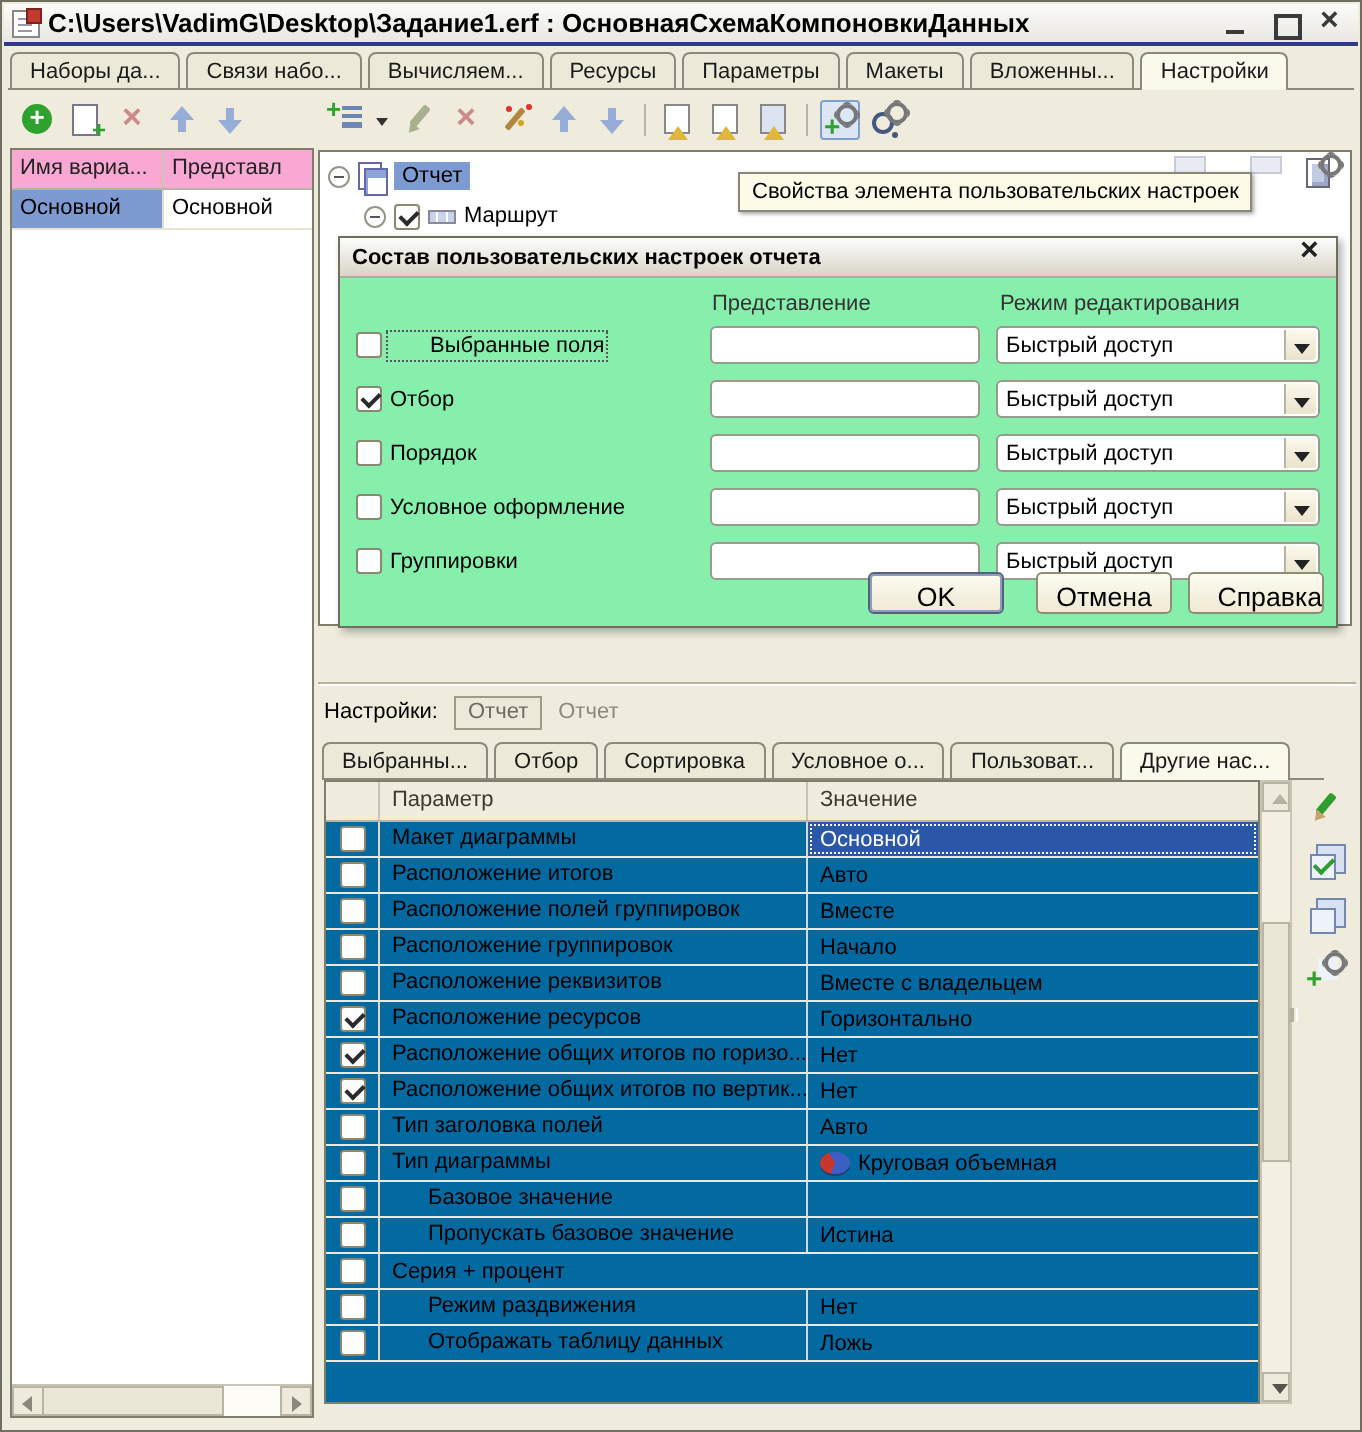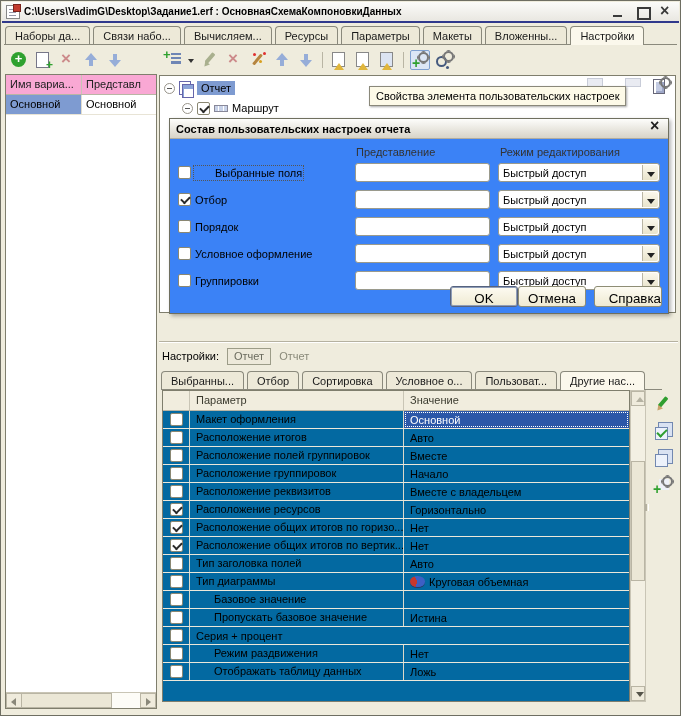--- a/index.html
+++ b/index.html
@@ -4,21 +4,21 @@
 <style>
   * { margin:0; padding:0; box-sizing:border-box; }
   html,body { width:681px; height:716px; overflow:hidden; }
   body { font-family:"Liberation Sans", sans-serif; font-size:11px; color:#000; background:#EFECDD; }
 
   #window { position:absolute; inset:0; width:681px; height:716px; border:1px solid #6E6E62; background:#EFECDD; }
 
   
   .titlebar { position:absolute; left:1px; top:1px; right:1px; height:19px;
     background:linear-gradient(#FBFBF9,#E9E7E1); display:flex; align-items:center; padding:0 4px; }
-  .titlebar .title-text { font-weight:bold; font-size:10px; margin-left:4px; white-space:nowrap; overflow:hidden; flex:1; }
+  .titlebar .title-text { font-weight:bold; font-size:13px; margin-left:4px; white-space:nowrap; overflow:hidden; flex:1; }
   .title-underline { position:absolute; left:1px; right:1px; top:20px; height:2px; background:#30398C; }
   .win-controls { display:flex; align-items:center; gap:10px; margin-right:2px; }
   .win-btn { width:14px; height:12px; position:relative; cursor:default; }
   .minimize-icon::before { content:""; position:absolute; left:2px; bottom:1px; width:9px; height:2px; background:#3A3A3A; }
   .maximize-icon::before { content:""; position:absolute; left:2px; top:1px; width:10px; height:9px; border:2px solid #3A3A3A; }
   .close-icon::before { content:"×"; position:absolute; left:1px; top:-4px; font-size:16px; font-weight:bold; color:#3A3A3A; }
   .report-icon { width:14px; height:14px; position:relative; background:#FFF; border:1px solid #888; }
   .report-icon::after { content:""; position:absolute; right:-2px; top:-2px; width:6px; height:6px; background:#C23B2E; border:1px solid #7A241C; }
   .report-icon::before { content:""; position:absolute; left:2px; top:3px; width:7px; height:1px; background:#99A; box-shadow:0 3px 0 #99A, 0 6px 0 #99A; }
 
@@ -108,21 +108,21 @@
 
   
   .chk { width:13px; height:13px; background:#FFF; border:1px solid #8A8772; border-radius:2px; position:relative; display:inline-block; flex:0 0 13px; }
   .chk.checked::after { content:""; position:absolute; left:2px; top:2px; width:7px; height:4px; border-left:2px solid #2A2A2A; border-bottom:2px solid #2A2A2A; transform:rotate(-45deg); }
 
   
   .tooltip { position:absolute; left:210px; top:38px; height:20px; z-index:40; background:#FDFAE8; border:1px solid #8A887A;
     padding:3px 6px; white-space:nowrap; box-shadow:1px 1px 2px rgba(0,0,0,.35); }
 
   
-  .dialog { position:absolute; left:10px; top:70px; width:500px; height:196px; z-index:20; background:#3b82f6;
+  .dialog { position:absolute; left:10px; top:70px; width:500px; height:196px; z-index:20; background:#86efac;
     border:1px solid #6F6F5F; box-shadow:2px 2px 4px rgba(0,0,0,.3); }
   .dlg-title { height:20px; background:linear-gradient(#FDFDFB,#D8D4C8); border-bottom:1px solid #B0ACA0; display:flex; align-items:center; padding:0 6px; }
   .dlg-title-text { font-weight:bold; flex:1; }
   .dlg-close { width:14px; height:14px; position:relative; }
   .dlg-close::before { content:"×"; position:absolute; left:2px; top:-5px; font-size:16px; font-weight:bold; color:#222; }
   .dlg-colhead { position:absolute; top:27px; color:#333; }
   .dlg-row { position:absolute; left:0; width:100%; height:20px; }
   .dlg-row .chk { position:absolute; left:8px; top:3px; }
   .dlg-row .dlg-label { position:absolute; left:25px; top:4px; white-space:nowrap; }
   .dlg-label.focusbox { outline:1px dotted #555; outline-offset:1px;padding-left:20px; }
@@ -312,21 +312,21 @@
             <span class="dlg-label">Группировки</span>
             <input class="dlg-input" style="">
             <span class="dlg-select">
               <span class="sel-text">Быстрый доступ</span>
               <span class="sel-btn"></span>
             </span>
           </div>
         </div>
 
       <div class="dlg-buttons">
-        <button class="btn default" style="left:280px; width:68px;">OK</button>
+        <button class="btn default" style="left:264px; width:68px;">OK</button>
         <button class="btn" style="left:348px; width:68px;">Отмена</button>
         <button class="btn" style="left:424px; width:68px;text-align:right;">Справка</button>
       </div>
     </div>
 
     <div class="groove"></div>
 
     <div class="settingsbar">
       <span>Настройки:</span>
       <span class="crumb-btn">Отчет</span>
@@ -348,21 +348,21 @@
         <div class="h-cb"></div>
         <div class="h-param">Параметр</div>
         <div class="h-value">Значение</div>
       </div>
       <div>
 
       <div class="pt-row">
             <div class="pt-cb">
               <span class="chk"></span>
             </div>
-            <div class="pt-param">Макет оформления</div>
+            <div class="pt-param">Макет диаграммы</div>
             <div class="pt-value sel">
 
               <span>Основной</span>
             </div>
           </div>
           <div class="pt-row">
             <div class="pt-cb">
               <span class="chk"></span>
             </div>
             <div class="pt-param">Расположение итогов</div>

